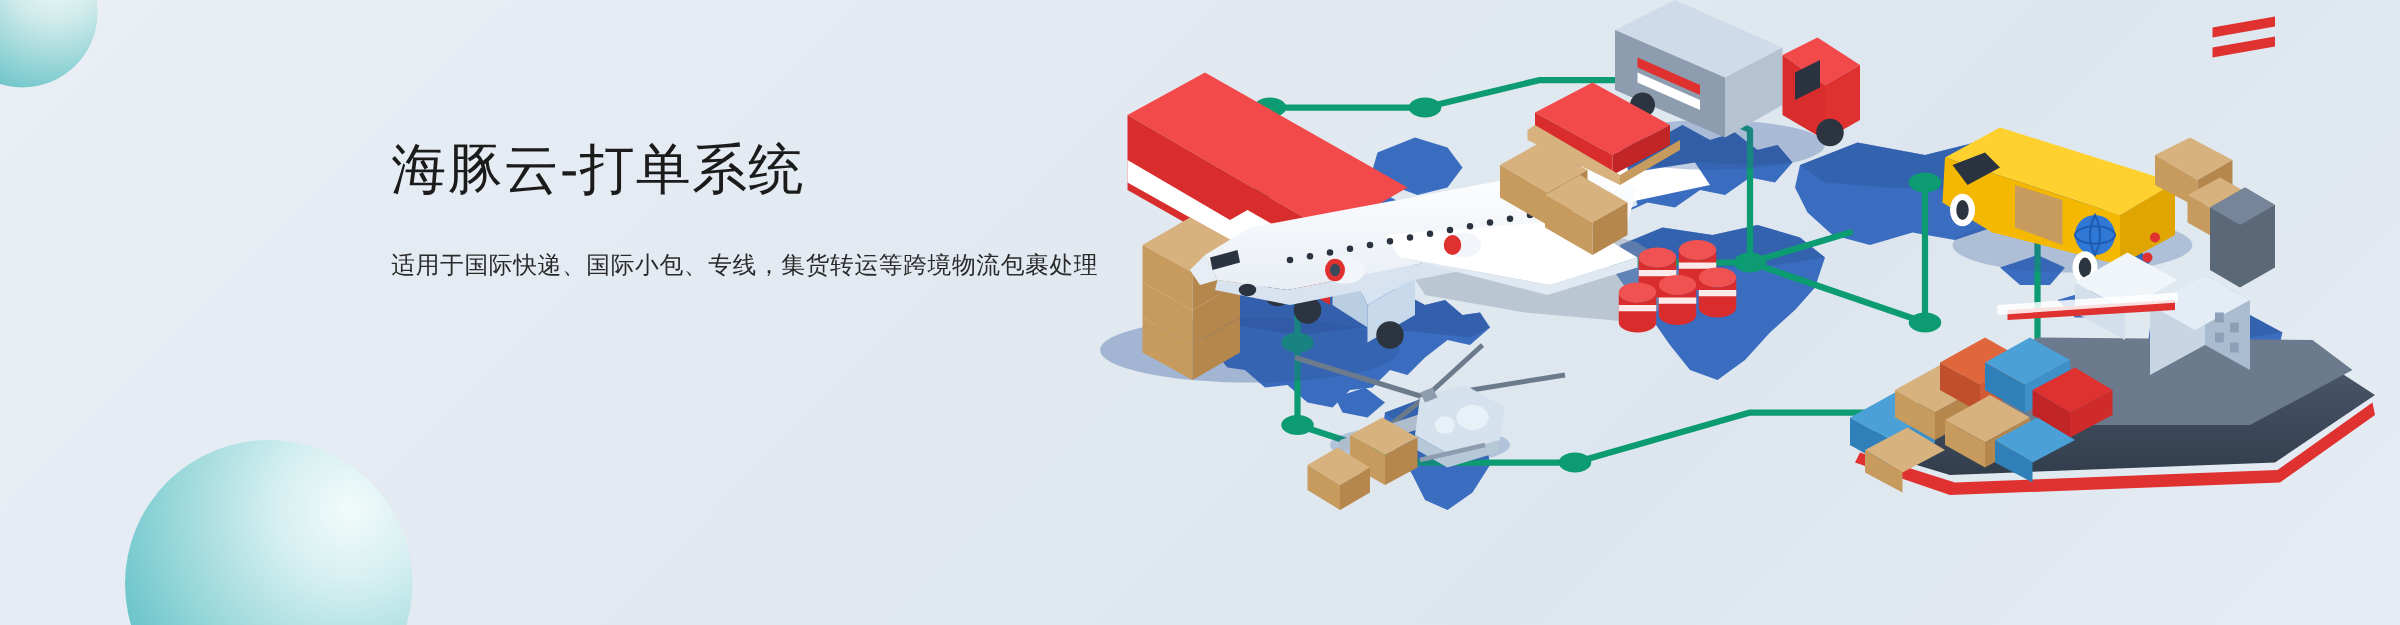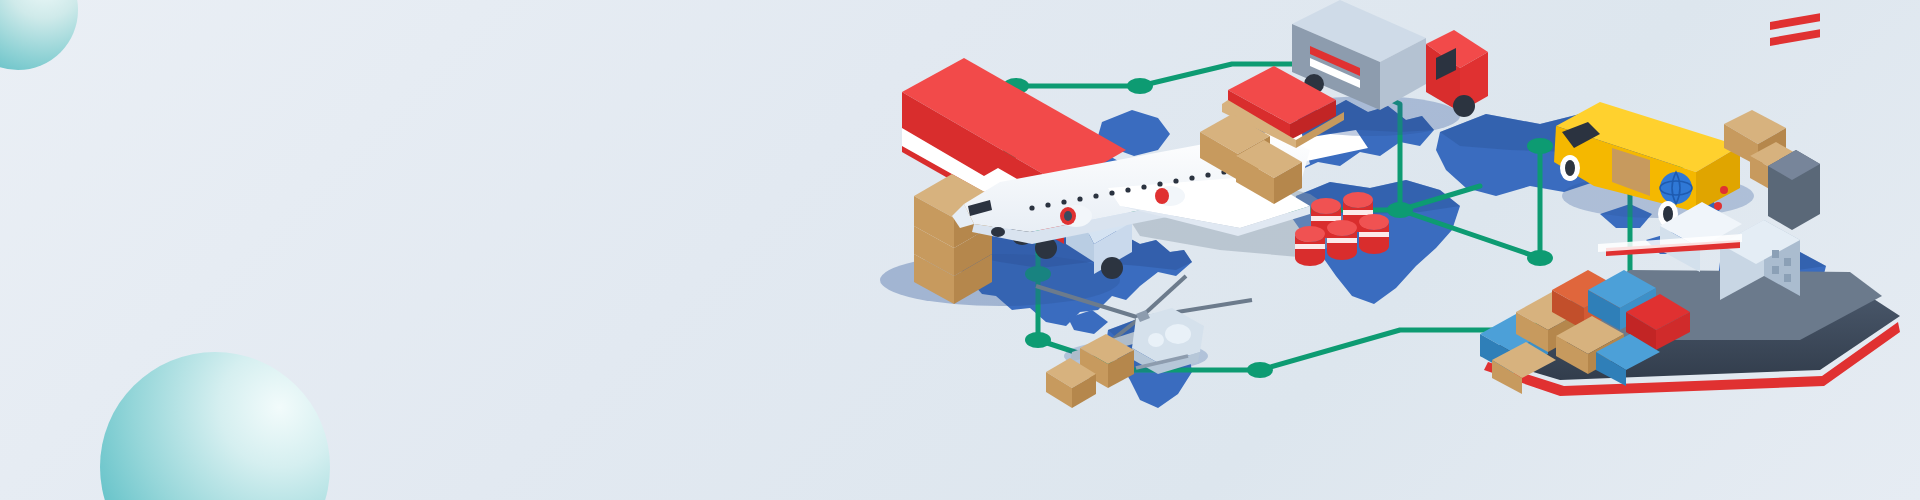--- a/index.html
+++ b/index.html
@@ -54,20 +54,24 @@
   .illustration svg { display:block; width:100%; height:100%; }
 </style>
 </head>
 <body>
 
 <div class="banner">
 
   <div class="deco-circle deco-top-left"></div>
   <div class="deco-circle deco-bottom-left"></div>
 
+  <div class="text-block">
+    <div class="hero-title">海豚云-打单系统</div>
+    <div class="hero-subtitle">适用于国际快递、国际小包、专线，集货转运等跨境物流包裹处理</div>
+  </div>
 
   <div class="illustration">
     <svg viewBox="0 0 1080 420" xmlns="http://www.w3.org/2000/svg">
       <defs>
         <linearGradient id="planeBody" x1="0" y1="0" x2="0" y2="1">
           <stop offset="0%" stop-color="#ffffff"></stop>
             <stop offset="100%" stop-color="#e8eef5"></stop>
         </linearGradient>
         <linearGradient id="shipHull" x1="0" y1="0" x2="0" y2="1">
           <stop offset="0%" stop-color="#4a586b"></stop>

